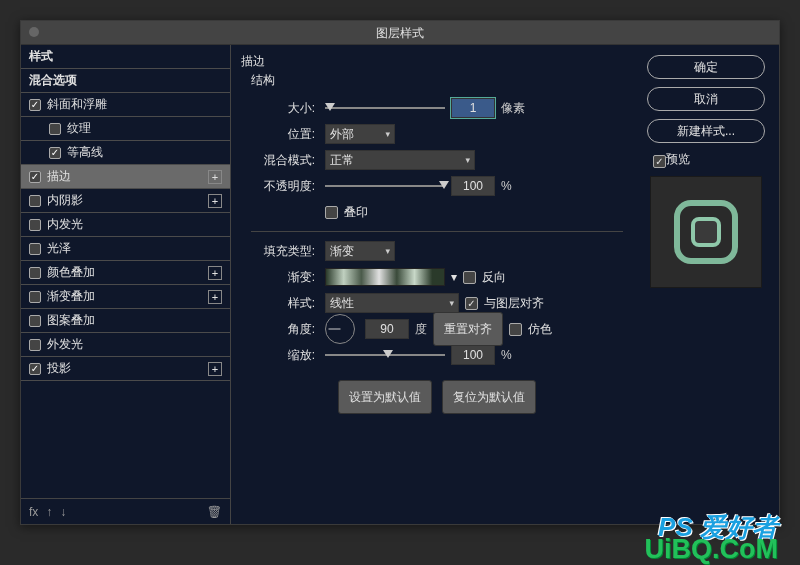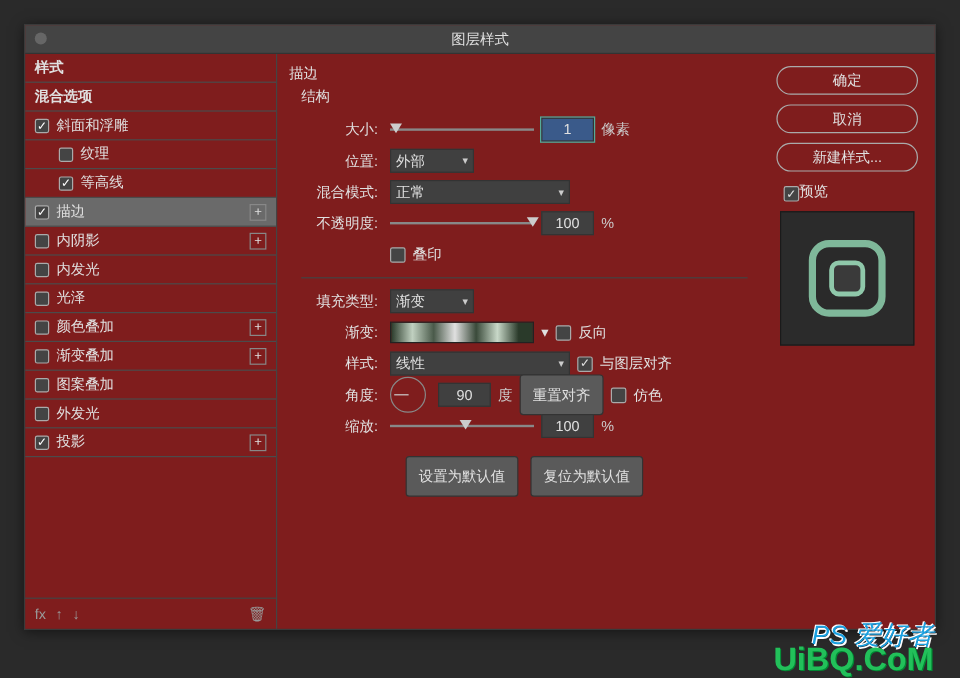--- a/index.html
+++ b/index.html
@@ -1,18 +1,18 @@
 <!DOCTYPE html>
 <html><head>
 <meta charset="utf-8">
 <style>
 *{box-sizing:border-box;margin:0;padding:0;font-family:"Microsoft YaHei",Arial,sans-serif;font-size:12px;color:#e0e0e0}
 body{background:#2a2a2a;width:800px;height:565px;overflow:hidden;position:relative}
 .outer{padding:20px;height:100%}
-.dialog{background:#7f1d1d;border:1px solid #3a3a3a;box-shadow:0 2px 10px rgba(0,0,0,.5);width:100%;height:505px}
+.dialog{background:#0f172a;border:1px solid #3a3a3a;box-shadow:0 2px 10px rgba(0,0,0,.5);width:100%;height:505px}
 .titlebar{background:#444;border-bottom:1px solid #333;height:24px;line-height:24px;text-align:center;font-size:13px;position:relative}
 .titlebar .tl{position:absolute;left:8px;top:6px;width:10px;height:10px;border-radius:50%;background:#666}
 .body{display:flex;height:calc(100% - 24px)}
 .left{width:210px;border-right:1px solid #444;display:flex;flex-direction:column}
 .styles-list{flex:1;overflow:hidden}
 .row{display:flex;align-items:center;height:24px;padding:0 8px;border-bottom:1px solid #4b4b4b;position:relative}
 .row.header{font-weight:bold}
 .row.sub{padding-left:28px}
 .row.selected{background:#6a6a6a}
 .row .cb{width:12px;height:12px;border:1px solid #aaa;border-radius:2px;margin-right:6px;display:inline-flex;align-items:center;justify-content:center;background:#444}
@@ -40,21 +40,21 @@
 .grad-preview{width:120px;height:18px;background:linear-gradient(90deg,#2a3a2a,#c0d0c0 15%,#4a5a4a 30%,#e0e0e0 45%,#3a4a3a 60%,#c8d8c8 75%,#2a3a2a 90%);border:1px solid #222}
 .angle-dial{width:30px;height:30px;border:1px solid #888;border-radius:50%;position:relative;margin-right:4px}
 .angle-dial::after{content:"";position:absolute;left:50%;top:50%;width:1px;height:12px;background:#ccc;transform-origin:top;transform:rotate(90deg)}
 .btn{height:34px;padding:0 10px;background:#5a5a5a;border:1px solid #333;border-radius:3px;display:inline-flex;align-items:center;justify-content:center;min-width:80px;cursor:pointer}
 .btn-row{display:flex;gap:10px;justify-content:center;margin-top:12px}
 .right{width:140px;padding:10px 14px 10px 8px}
 .rbtn{width:100%;height:24px;border:1px solid #aaa;border-radius:12px;display:flex;align-items:center;justify-content:center;margin-bottom:8px;background:transparent;cursor:pointer}
 .prev-row{display:flex;align-items:flex-end;gap:0;margin:6px 0 8px 6px}
 .preview{width:112px;height:112px;background:#2b2b2b;border:1px solid #1a1a1a;display:flex;align-items:center;justify-content:center;margin:0 auto}
 .preview svg{width:70px;height:70px}
-.watermark{position:absolute;right:22px;bottom:20px;font-size:22px;font-weight:normal;font-style:italic;color:#1aa0e0;text-shadow:1px 1px 0 #fff,-1px -1px 0 #fff}
+.watermark{position:absolute;right:22px;bottom:20px;font-size:26px;font-weight:bold;font-style:italic;color:#1aa0e0;text-shadow:1px 1px 0 #fff,-1px -1px 0 #fff}
 .wm2{position:absolute;right:22px;bottom:0px;font-size:27px;font-weight:bold;color:#22c05a;text-shadow:1px 1px 0 #083}
 </style>
 </head>
 <body>
 
 <div class="outer">
 <div class="dialog">
   <div class="titlebar">
     <span class="tl"></span>
     <span>图层样式</span>
@@ -186,21 +186,21 @@
         </div>
         <div class="frow">
           <span class="lbl">渐变:</span>
           <span class="grad-preview"></span>
           <span class="arr">▾</span>
           <span class="cb2"></span>
           <span>反向</span>
         </div>
         <div class="frow">
           <span class="lbl">样式:</span>
-          <span class="dd" style="width:150px">
+          <span class="dd" style="width:134px">
                 <span>线性</span>
                 <span class="arr">▾</span>
               </span>
           <span class="cb2 checked"></span>
           <span>与图层对齐</span>
         </div>
         <div class="frow">
           <span class="lbl">角度:</span>
           <span class="angle-dial"></span>
           <span class="numbox">90</span>

